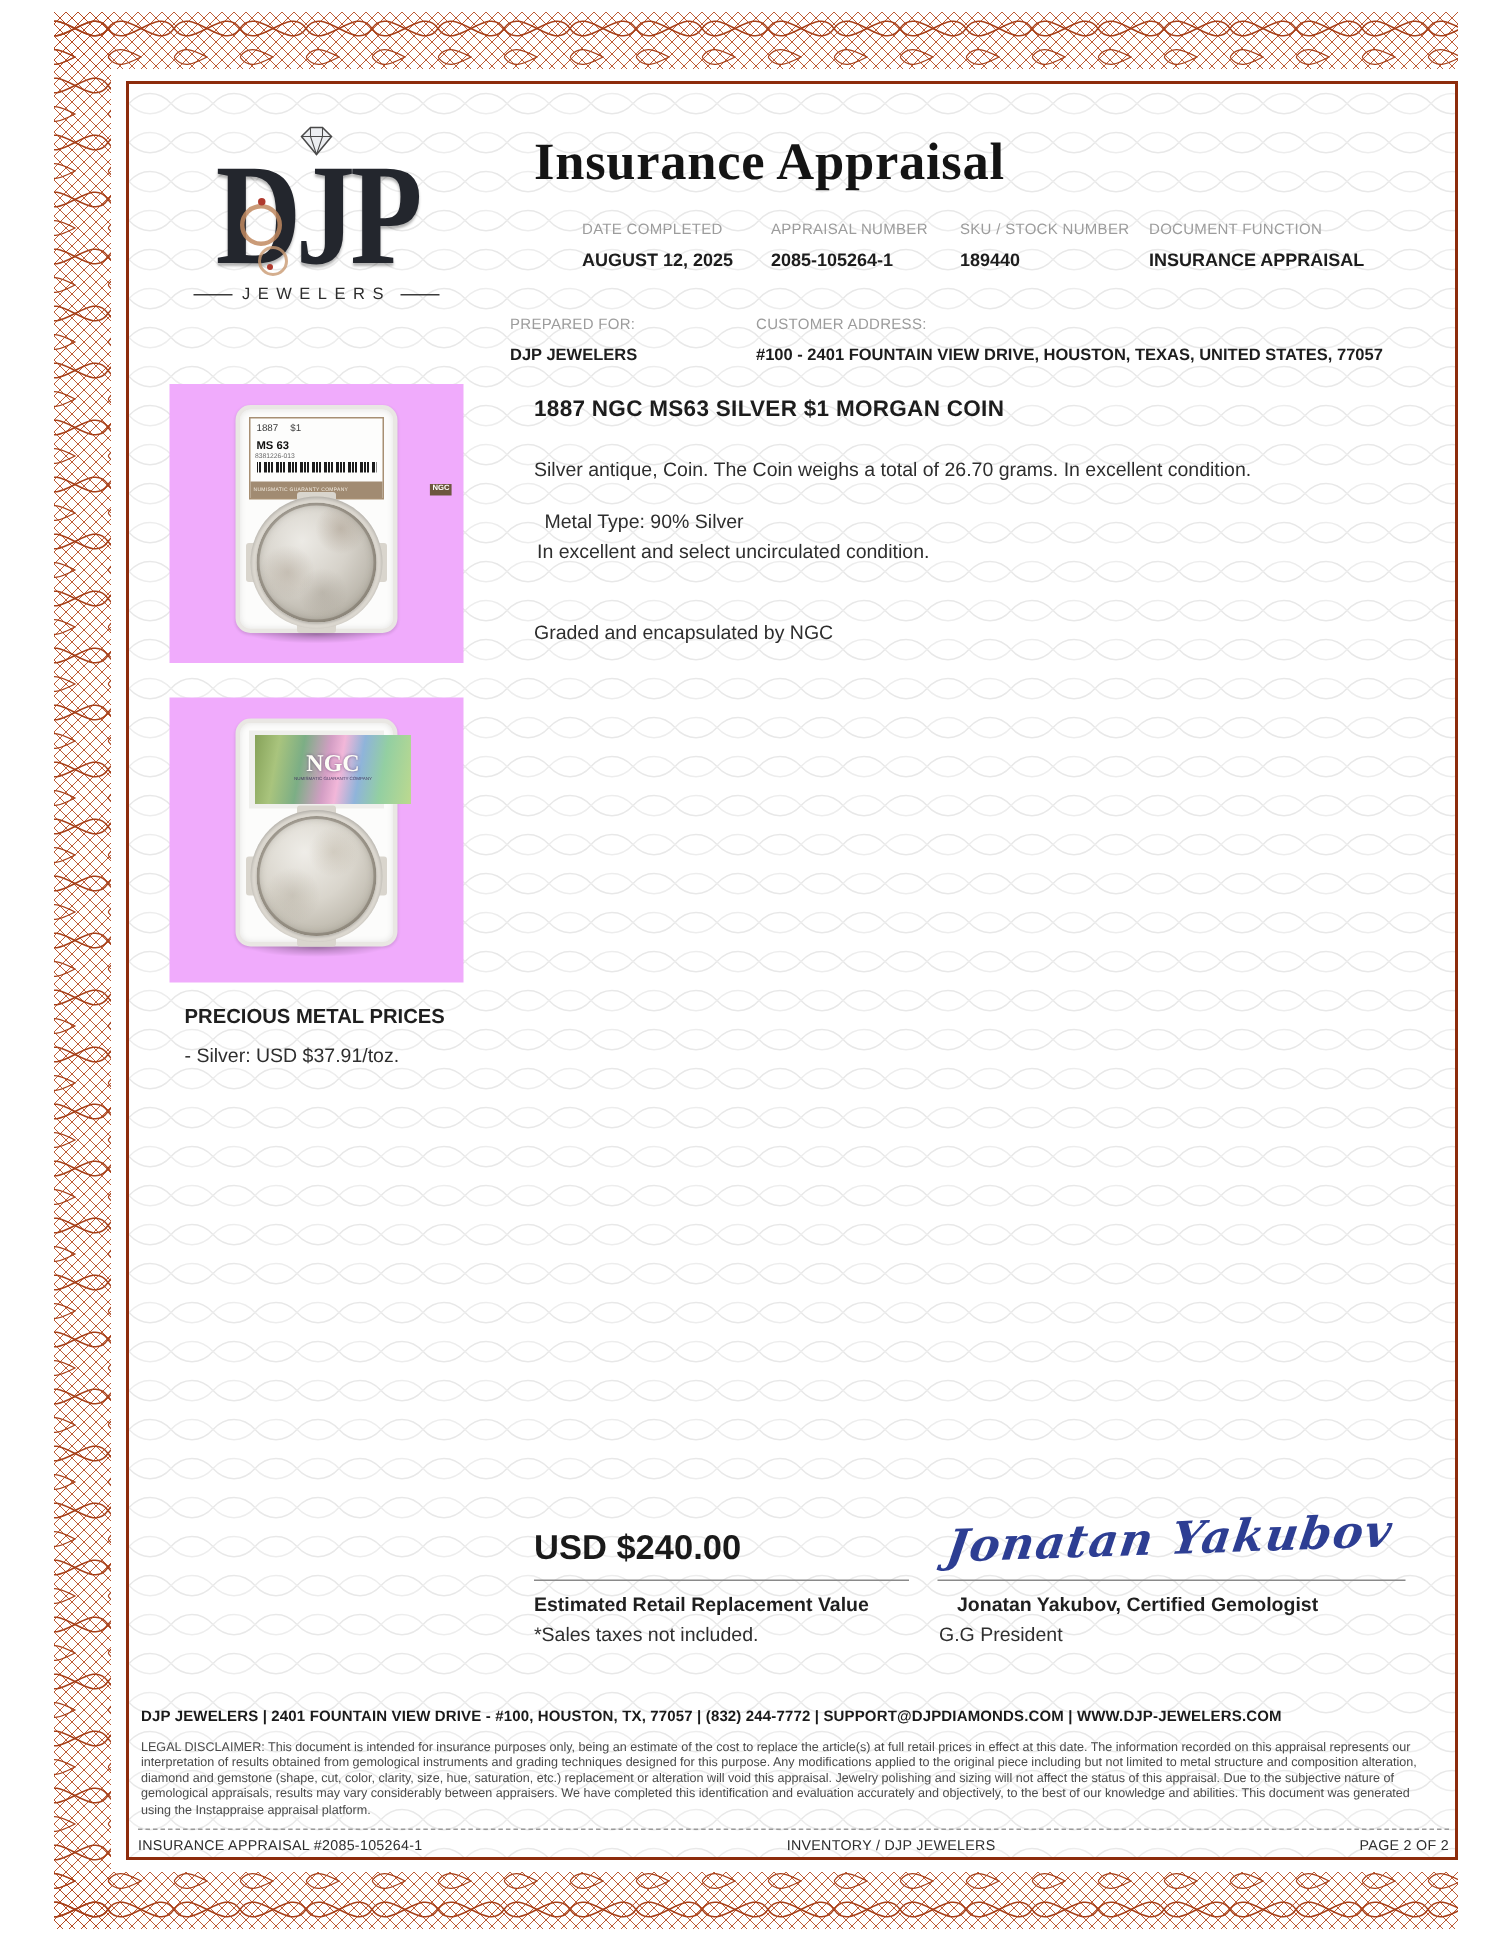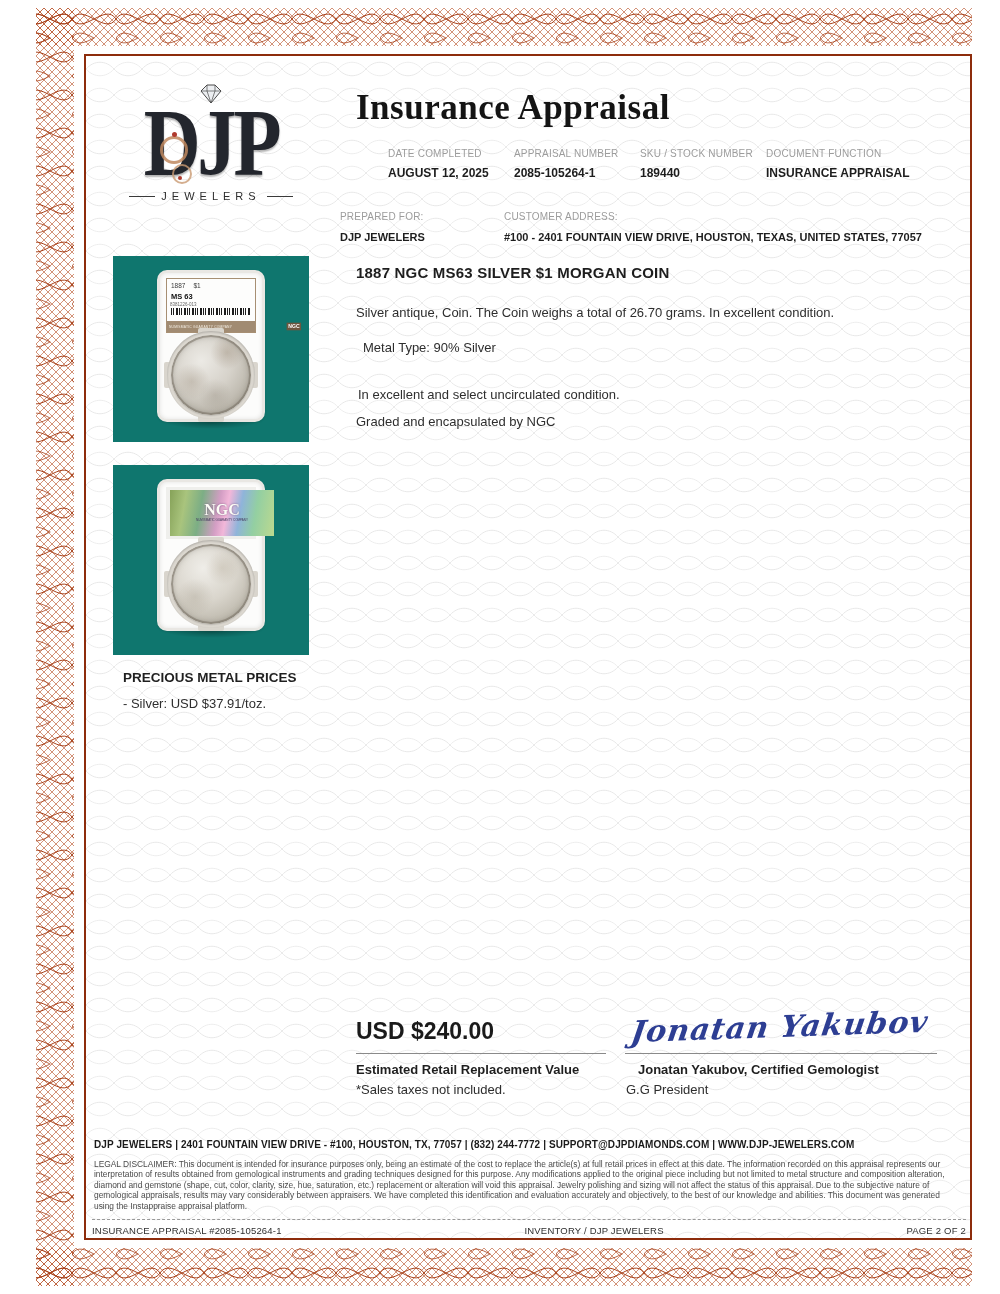--- a/index.html
+++ b/index.html
@@ -46,24 +46,24 @@
   .meta-value { font-size:12px; font-weight:700; color:#1d1d1d; white-space:nowrap; }
 
   .parties-row { left:254px; top:155px; display:flex; }
   .party-c1 { width:164px; } .party-c2 { width:424px; }
   .party-value { font-size:11px; font-weight:700; color:#1d1d1d; line-height:16px; }
 
   
   .item-title { left:270px; top:208px; font-size:15px; font-weight:700; color:#1d1d1d; letter-spacing:0.2px; }
   .body-line { font-size:13px; color:#2e2e2e; }
   .d1 { left:270px; top:249px; } .d2 { left:277px; top:284px; }
-  .d3 { left:272px; top:331px; } .d4 { left:270px; top:358px; }
-
-  
-  .photo { background:#0f766e; }
+  .d3 { left:272px; top:304px; } .d4 { left:270px; top:358px; }
+
+  
+  .photo { background:#f0abfc; }
   .photo1 { left:27px; top:200px; width:196px; height:186px; }
   .photo2 { left:27px; top:409px; width:196px; height:190px; }
   .slab { position:absolute; left:44px; top:14px; width:108px; height:152px;
     background:#fcfcfb; border:3px solid #e9e7e3; border-radius:10px;
     box-shadow:inset 0 0 4px rgba(0,0,0,0.10), 0 1px 2px rgba(0,0,0,0.12); }
   .slab::after { content:""; position:absolute; left:6px; right:6px; bottom:-10px; height:12px;
     background:radial-gradient(ellipse at center, rgba(0,0,0,0.28), transparent 70%); z-index:-1; }
   .slab-label { position:absolute; top:5px; left:6px; right:6px; height:55px;
     background:#fdfdfc; border:1px solid #a78f73; }
   .slab-l1 { display:flex; gap:8px; padding:3px 4px 0 4px; font-size:6.5px; color:#3a3a3a; }

